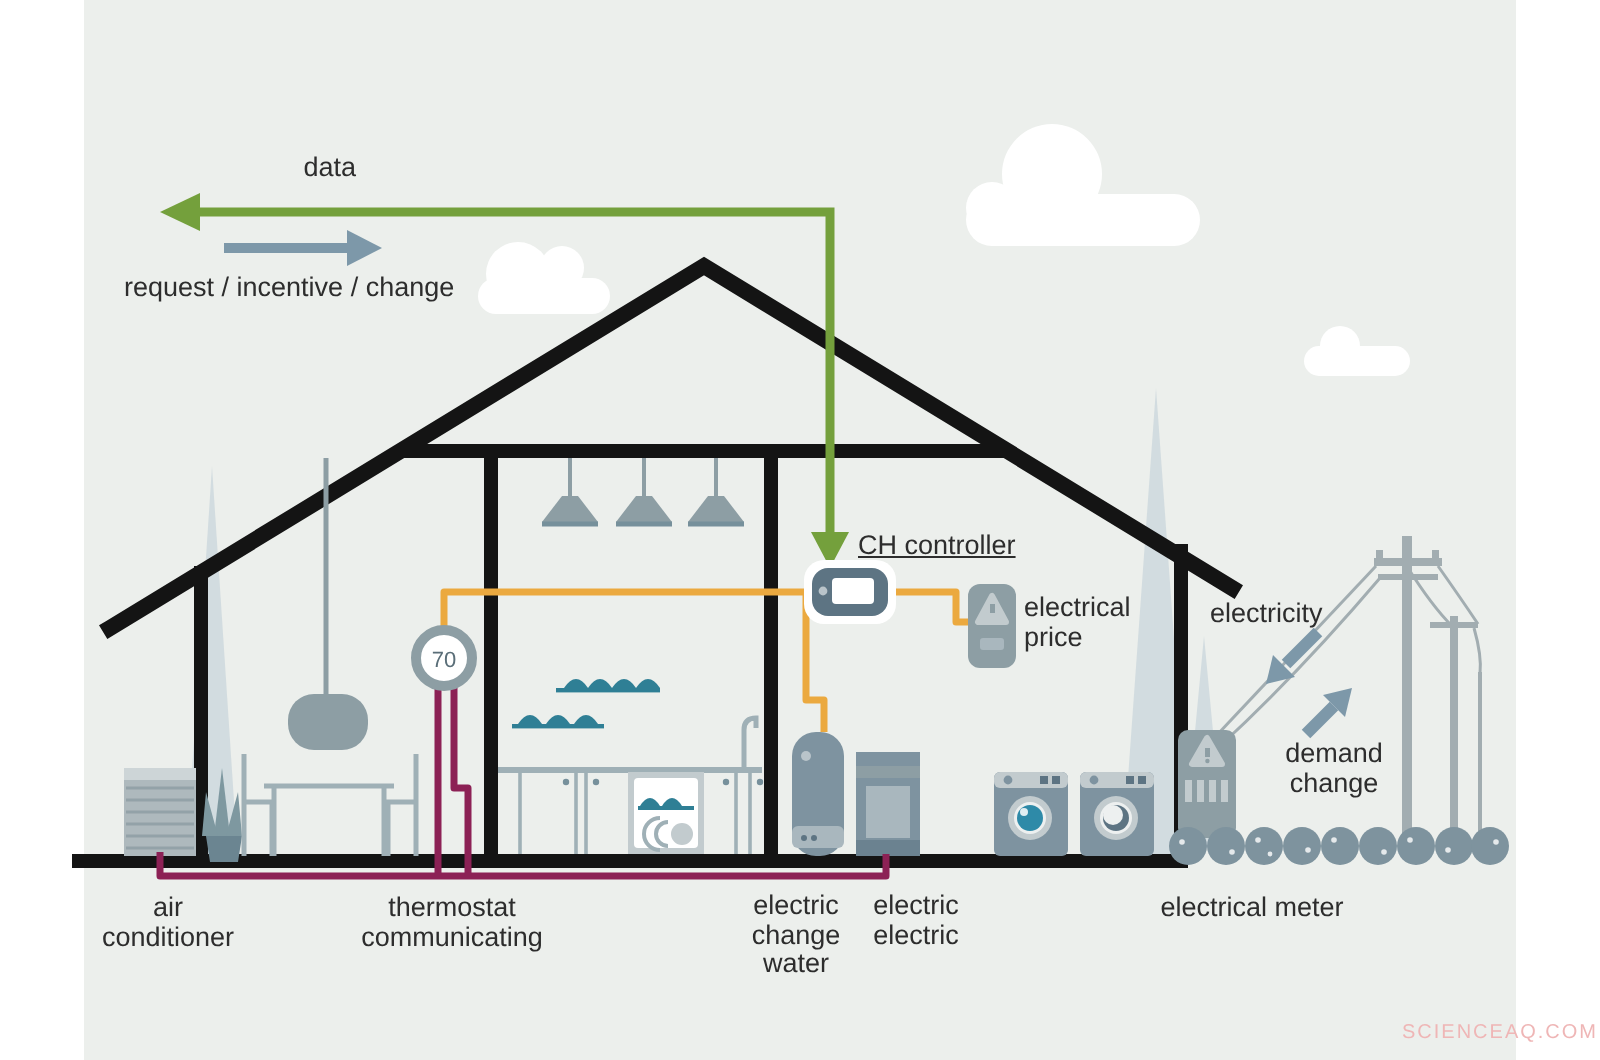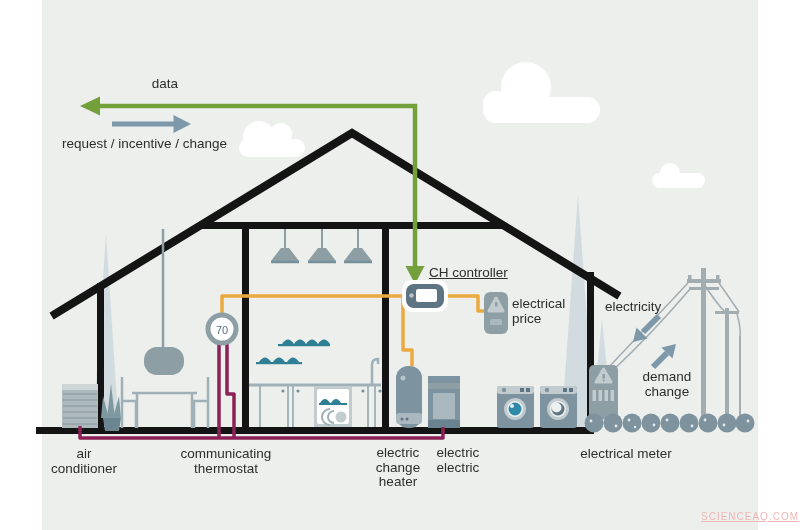--- a/index.html
+++ b/index.html
@@ -1,21 +1,21 @@
 <!DOCTYPE html>
 <html><head>
 <meta charset="utf-8">
 <style>
   html,body{margin:0;padding:0;}
   body{font-family:"Liberation Sans",sans-serif;}
   .canvas{position:relative;width:800px;height:530px;background:#ffffff;overflow:hidden;}
   .canvas svg{position:absolute;left:0;top:0;}
   .lbl{position:absolute;color:#2d2d2d;font-size:13.5px;line-height:14.5px;white-space:nowrap;}
   .center{text-align:center;}
-  .watermark{position:absolute;color:#efb6b6;font-size:10px;letter-spacing:1px;text-decoration:underline;}
+  .watermark{position:absolute;color:#efb6b6;font-size:10px;letter-spacing:1px;}
   svg text{font-family:"Liberation Sans",sans-serif;}
 </style>
 </head>
 <body>
 
 <div class="canvas">
 
 <svg width="800" height="530" viewBox="0 0 800 530">
 
   <rect x="42" y="0" width="716" height="530" fill="#ECEFEC"></rect>
@@ -285,27 +285,27 @@
 <div class="lbl" style="left:605px;top:300px;"><span>electricity</span></div>
 <div class="lbl center" style="left:34px;top:447px;width:100px;">
   <div>air</div>
   <div>conditioner</div>
 </div>
 <div class="lbl center" style="left:633px;top:370px;width:68px;">
   <div>demand</div>
   <div>change</div>
 </div>
 <div class="lbl center" style="left:164px;top:447px;width:124px;">
+  <div>thermostat</div>
   <div>communicating</div>
-  <div>thermostat</div>
 </div>
 <div class="lbl center" style="left:362px;top:446px;width:72px;">
   <div>electric</div>
   <div>change</div>
-  <div>heater</div>
+  <div>water</div>
 </div>
 <div class="lbl center" style="left:420px;top:446px;width:76px;">
   <div>electric</div>
   <div>electric</div>
 </div>
 <div class="lbl center" style="left:568px;top:447px;width:116px;"><span>electrical meter</span></div>
 <div class="watermark" style="left:701px;top:511px;"><span>SCIENCEAQ.COM</span></div>
 
 </div>
 

